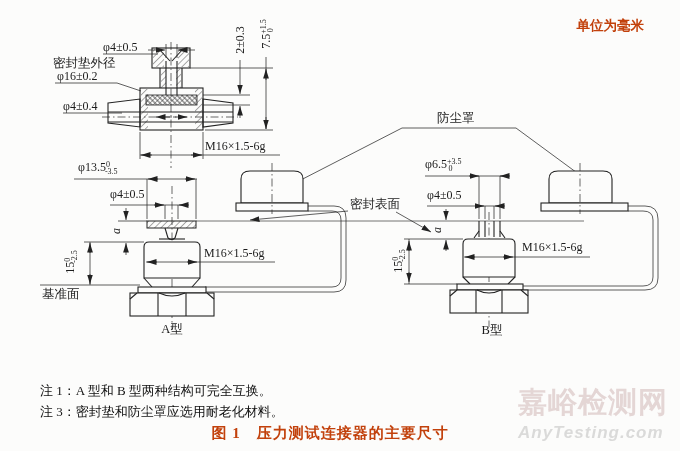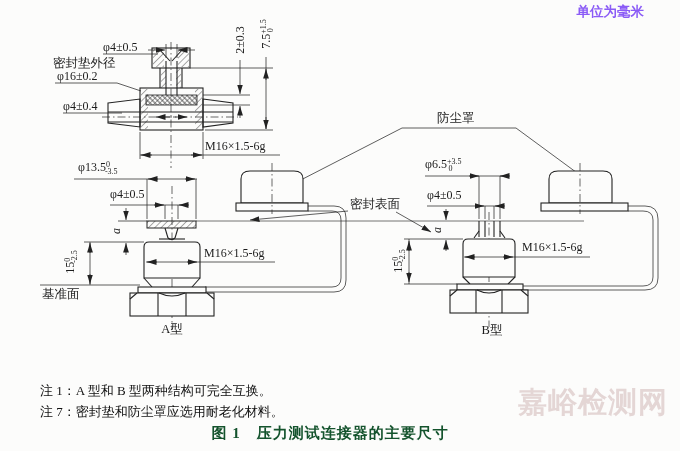--- a/index.html
+++ b/index.html
@@ -11,23 +11,23 @@
   svg text{fill:#1c1c1c;font-family:"Liberation Serif","DejaVu Serif",serif;}
   .dim{font-size:12px;}
   .dimi{font-size:12px;font-style:italic;}
   .cjk{font-size:12.5px;}
   .sup,.sub{font-size:8px;}
   .ol{stroke:#222;stroke-width:1.1;fill:none;}
   .olw{stroke:#222;stroke-width:1.1;fill:#fcfcfb;}
   .dl{stroke:#2a2a2a;stroke-width:0.75;fill:none;}
   .cl{stroke:#2a2a2a;stroke-width:0.7;fill:none;stroke-dasharray:8 3 1.5 3;}
   .thin{stroke:#2a2a2a;stroke-width:0.65;fill:none;}
-  .units{position:absolute;top:3px;right:36px;font-size:13.5px;font-weight:bold;color:#8b5cf6;font-family:Liberation Mono, monospace;}
+  .units{position:absolute;top:17px;right:36px;font-size:13.5px;font-weight:bold;color:#c2410c;font-family:Liberation Mono, monospace;}
   .notes{position:absolute;left:40px;top:381px;font-size:13px;color:#111;line-height:20.5px;white-space:nowrap;}
-  .caption{position:absolute;left:0;top:424px;width:660px;text-align:center;font-size:15px;font-weight:bold;color:#14532d;letter-spacing:1px;}
+  .caption{position:absolute;left:0;top:424px;width:660px;text-align:center;font-size:15px;font-weight:bold;color:#c2410c;letter-spacing:1px;}
   .wm{position:absolute;right:2px;top:383px;width:160px;text-align:left;pointer-events:none;}
   .wm-cn{font-size:29px;font-weight:bold;letter-spacing:1px;color:rgba(190,152,152,0.38);font-family:Liberation Serif, serif;}
   .wm-en{font-size:17px;font-weight:bold;font-style:italic;color:rgba(150,150,150,0.33);font-family:"Liberation Sans","DejaVu Sans",sans-serif;letter-spacing:1px;}
 </style>
 </head>
 <body>
 
 <div id="stage">
 
 <svg width="680" height="451" viewBox="0 0 680 451">
@@ -257,22 +257,23 @@
     <text class="cjk" x="350" y="208">密封表面</text>
     <line class="dl" x1="348" y1="211" x2="250" y2="220" marker-end="url(#arr)"></line>
     <line class="dl" x1="396" y1="212" x2="431" y2="232" marker-end="url(#arr)"></line>
   </g>
 </svg>
 
   <div class="units">单位为毫米</div>
 
   <div class="notes">
     <div>注 1：A 型和 B 型两种结构可完全互换。</div>
-    <div>注 7：密封垫和防尘罩应选用耐老化材料。</div>
+    <div>注 3：密封垫和防尘罩应选用耐老化材料。</div>
   </div>
 
   <div class="caption">图 1　压力测试连接器的主要尺寸</div>
 
   <div class="wm">
     <div class="wm-cn">嘉峪检测网</div>
+    <div class="wm-en">AnyTesting.com</div>
   </div>
 
 </div>
 
 </body></html>

